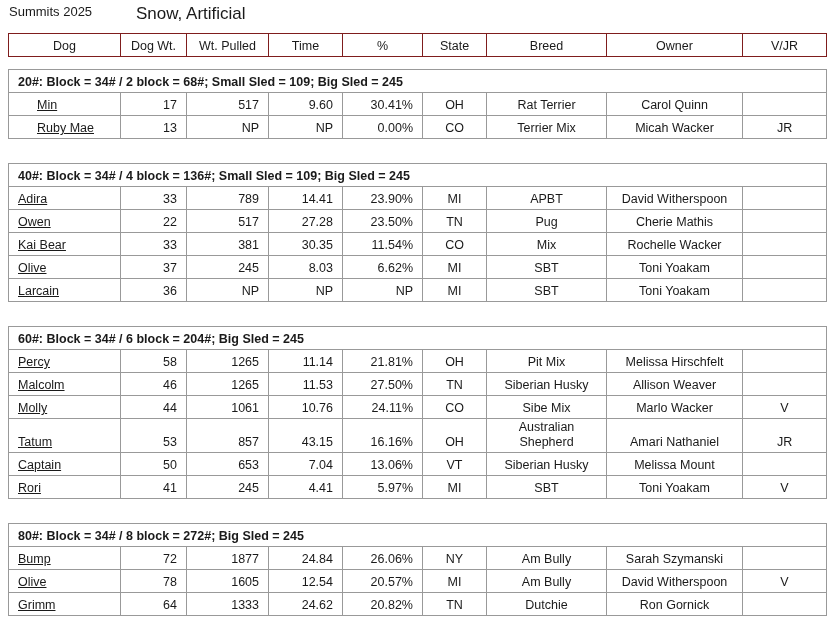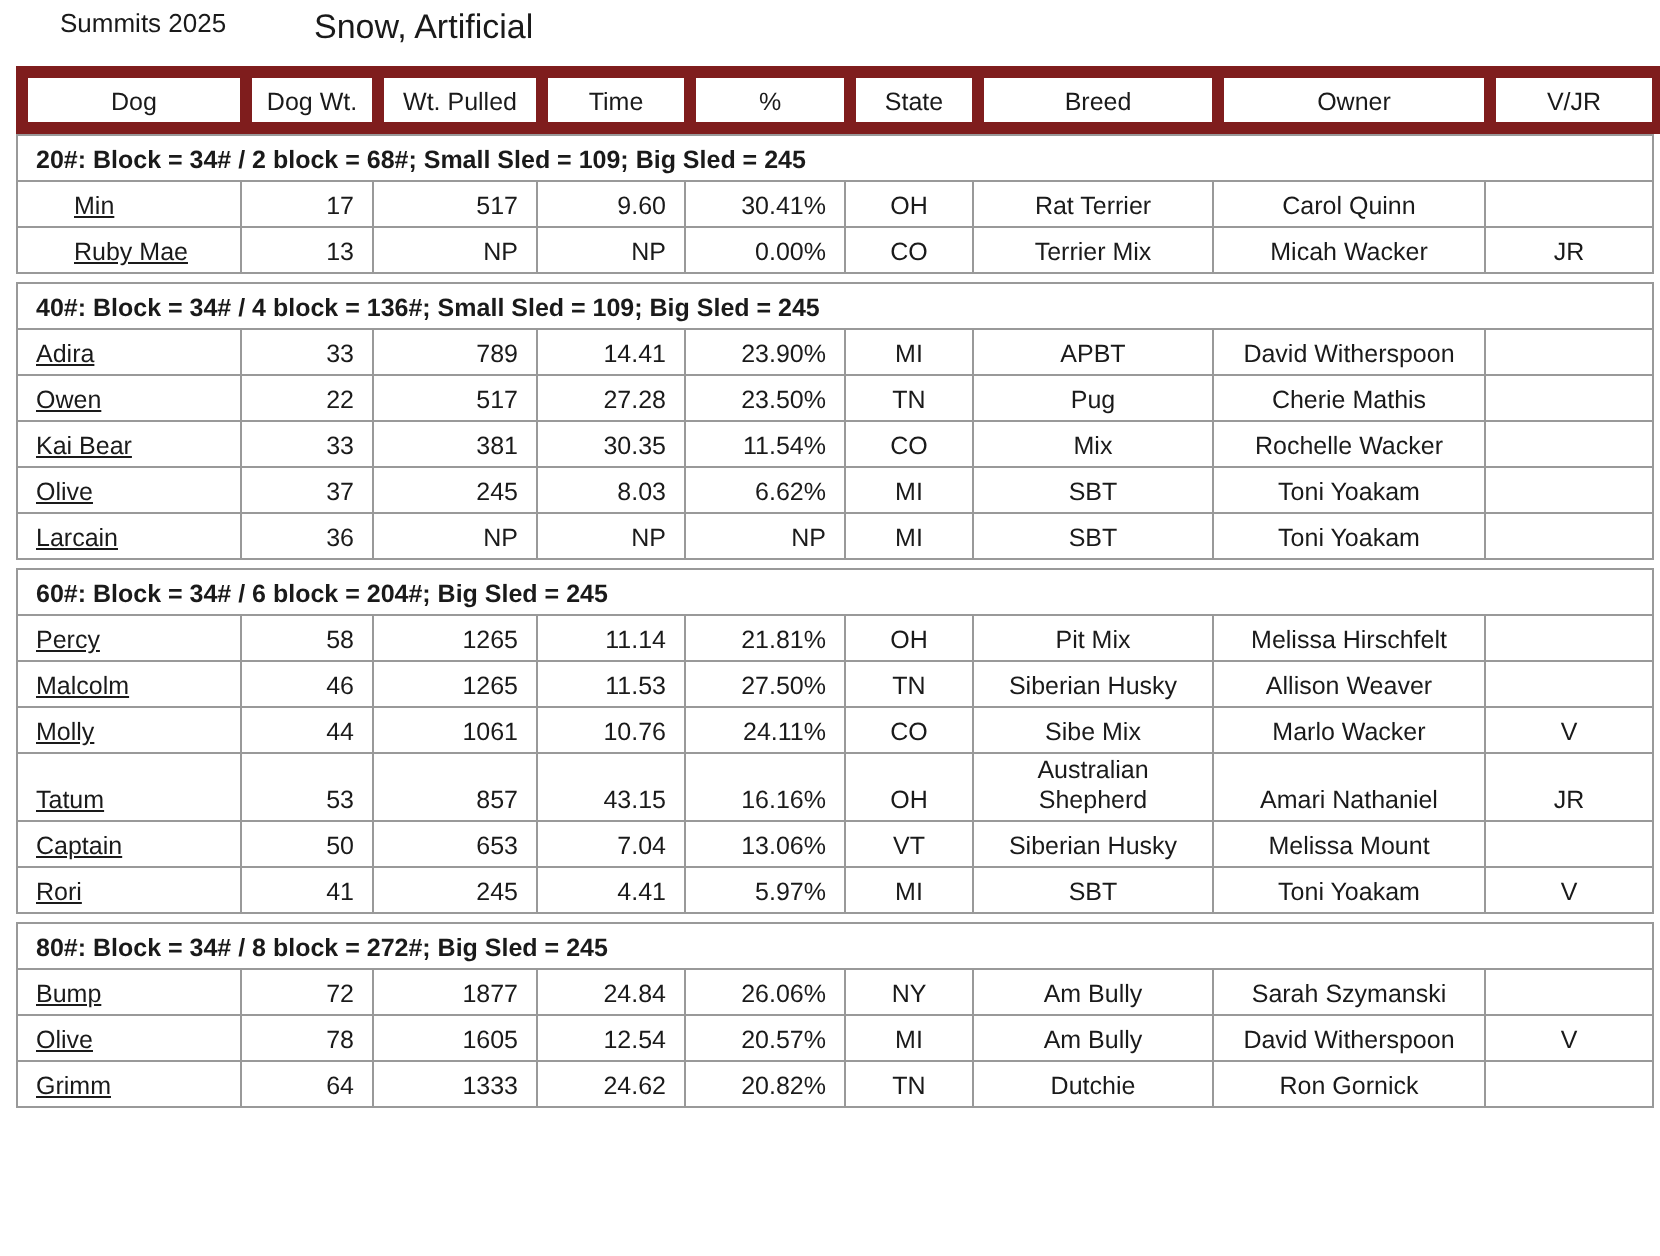--- a/index.html
+++ b/index.html
@@ -11,21 +11,20 @@
     width: 830px;
     height: 628px;
     font-family: "Liberation Sans", sans-serif;
     color: #1a1a1a;
     position: relative;
     overflow: hidden;
   }
   .title-bar {
     position: relative;
     height: 30px;
-    margin-left: 21px;
   }
   .title-bar .title {
     position: absolute;
     left: 9px;
     top: 4px;
     font-size: 13px;
   }
   .title-bar .subtitle {
     position: absolute;
     left: 136px;
@@ -44,26 +43,26 @@
     border: 1px solid #999;
     height: 19px;
     padding: 1px 9px 2px 9px;
     vertical-align: bottom;
     line-height: 15px;
     overflow: hidden;
     white-space: normal;
   }
   #header-table { margin-top: 3px; }
   #header-table td {
-    border: 6px solid #7f1d1d;
+    border: 1px solid #7f1d1d;
     text-align: center;
     padding: 1px 4px 2px 4px;
   }
-  .section-table { margin-top: 4px; }
-  #tables > table:first-child { margin-top: 0; }
+  .section-table { margin-top: 24px; }
+  #tables > table:first-child { margin-top: 12px; }
   td.sec-header {
     border: 1px solid #000;
     font-weight: bold;
     text-align: left;
     padding-left: 6px;
   }
   col.col-0 { width: 112px; }
   col.col-1 { width: 66px; }
   col.col-2 { width: 82px; }
   col.col-3 { width: 74px; }

